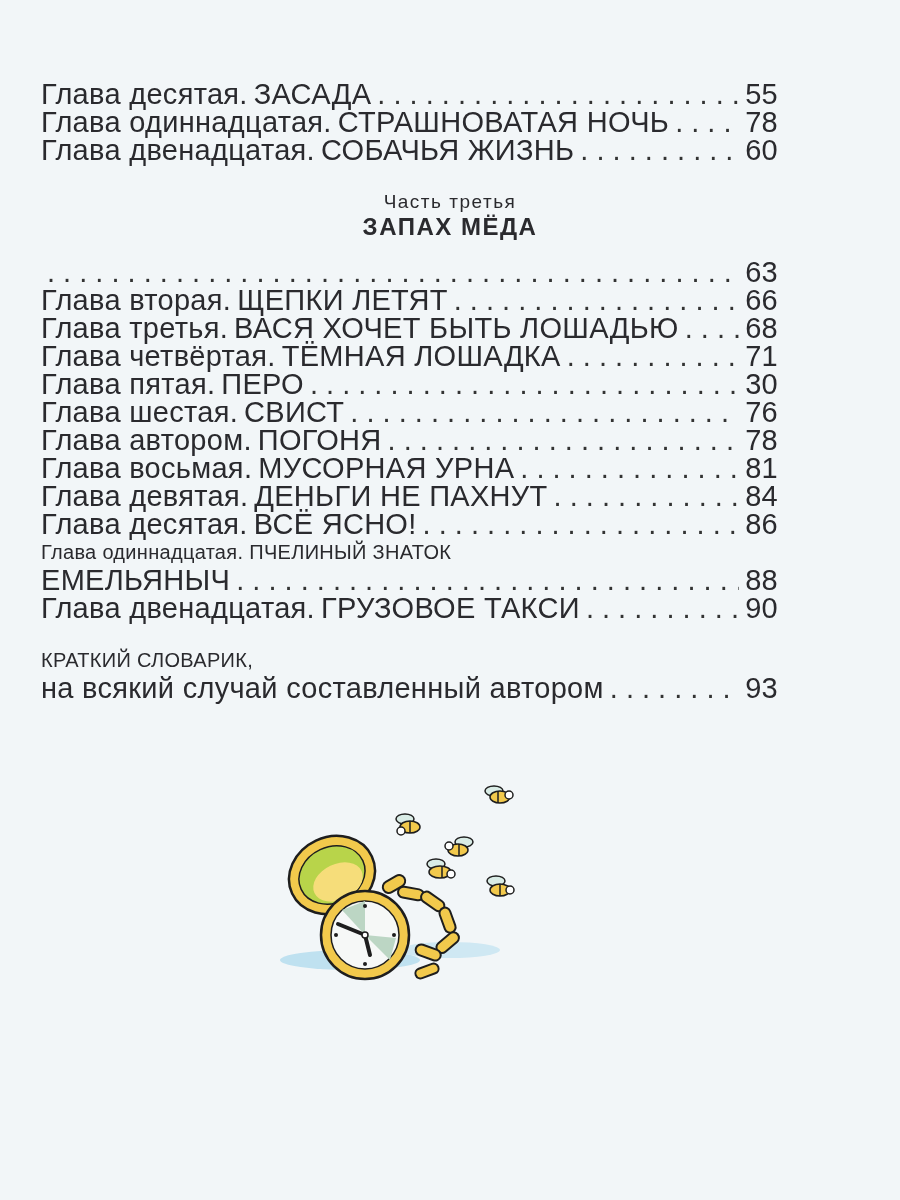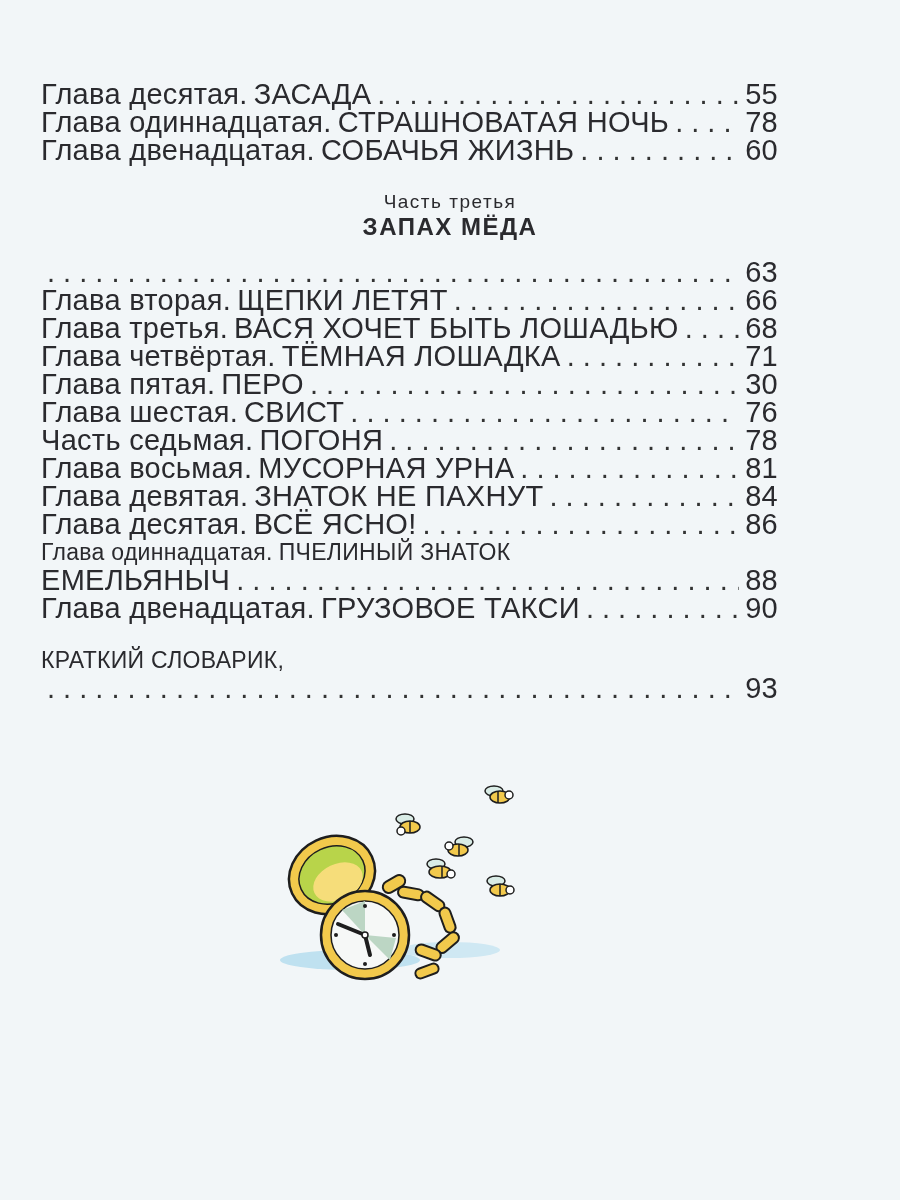--- a/index.html
+++ b/index.html
@@ -21,21 +21,21 @@
     .entry .lbl .word { margin-right: 6px; }
     .entry .dots {
       flex: 1; overflow: hidden; white-space: nowrap;
       margin: 0 6px; letter-spacing: 5px; color: #333;
     }
     .entry .dots::after {
       content: ". . . . . . . . . . . . . . . . . . . . . . . . . . . . . . . . . . . . . . . . . . . . . . . . . . . . . . . . . . . . . . . . . . . . . . . .";
       letter-spacing: 0;
     }
     .entry .pg { white-space: nowrap; }
-    .lone { font-size: 23px; line-height: 28px; height: 28px; letter-spacing: 0.3px; }
+    .lone { font-size: 20px; line-height: 28px; height: 28px; letter-spacing: 0.3px; }
     .part-head { position: absolute; left: 0; width: 900px; text-align: center; }
     .part-sub { font-size: 19px; letter-spacing: 1.5px; line-height: 24px; }
     .part-title { font-size: 24px; font-weight: bold; letter-spacing: 1.5px; line-height: 26px; }
     .illus { position: absolute; left: 270px; top: 770px; width: 270px; height: 215px; }
   </style>
 </head>
 <body>
 
 <div class="toc" style="top:80px;">
   <div class="entry">
@@ -84,31 +84,31 @@
       <span class="lbl"><span class="word">Глава пятая.</span><span>ПЕРО</span></span>
       <span class="dots"></span>
       <span class="pg">30</span>
     </div>
   <div class="entry">
       <span class="lbl"><span class="word">Глава шестая.</span><span>СВИСТ</span></span>
       <span class="dots"></span>
       <span class="pg">76</span>
     </div>
   <div class="entry">
-      <span class="lbl"><span class="word">Часть седьмая.</span><span>ПОГОНЯ</span></span>
+      <span class="lbl"><span class="word">Глава автором.</span><span>ПОГОНЯ</span></span>
       <span class="dots"></span>
       <span class="pg">78</span>
     </div>
   <div class="entry">
       <span class="lbl"><span class="word">Глава восьмая.</span><span>МУСОРНАЯ УРНА</span></span>
       <span class="dots"></span>
       <span class="pg">81</span>
     </div>
   <div class="entry">
-      <span class="lbl"><span class="word">Глава девятая.</span><span>ЗНАТОК НЕ ПАХНУТ</span></span>
+      <span class="lbl"><span class="word">Глава девятая.</span><span>ДЕНЬГИ НЕ ПАХНУТ</span></span>
       <span class="dots"></span>
       <span class="pg">84</span>
     </div>
   <div class="entry">
       <span class="lbl"><span class="word">Глава десятая.</span><span>ВСЁ ЯСНО!</span></span>
       <span class="dots"></span>
       <span class="pg">86</span>
     </div>
 
   <div class="lone"><span class="word" style="margin-right:6px">Глава одиннадцатая.</span><span>ПЧЕЛИНЫЙ ЗНАТОК</span></div>
@@ -121,20 +121,21 @@
   <div class="entry">
       <span class="lbl"><span class="word">Глава двенадцатая.</span><span>ГРУЗОВОЕ ТАКСИ</span></span>
       <span class="dots"></span>
       <span class="pg">90</span>
     </div>
 </div>
 
 <div class="toc" style="top:646px;">
   <div class="lone">КРАТКИЙ СЛОВАРИК,</div>
   <div class="entry">
+      <span class="lbl">на всякий случай составленный автором</span>
       <span class="dots"></span>
       <span class="pg">93</span>
     </div>
 </div>
 
 <div class="illus">
   <svg width="270" height="215" viewBox="0 0 270 215" xmlns="http://www.w3.org/2000/svg">
 
     <ellipse cx="80" cy="190" rx="70" ry="10" fill="#bfe1f0"></ellipse>
     <ellipse cx="180" cy="180" rx="50" ry="8" fill="#cfe8f3"></ellipse>

